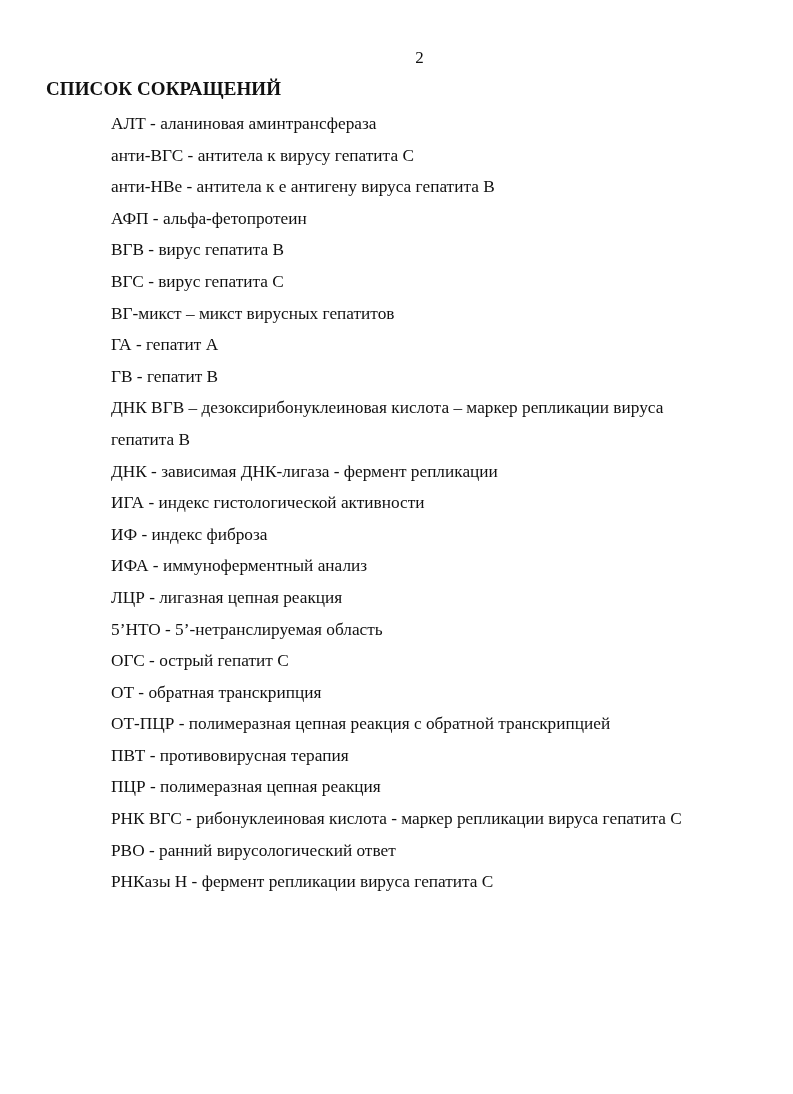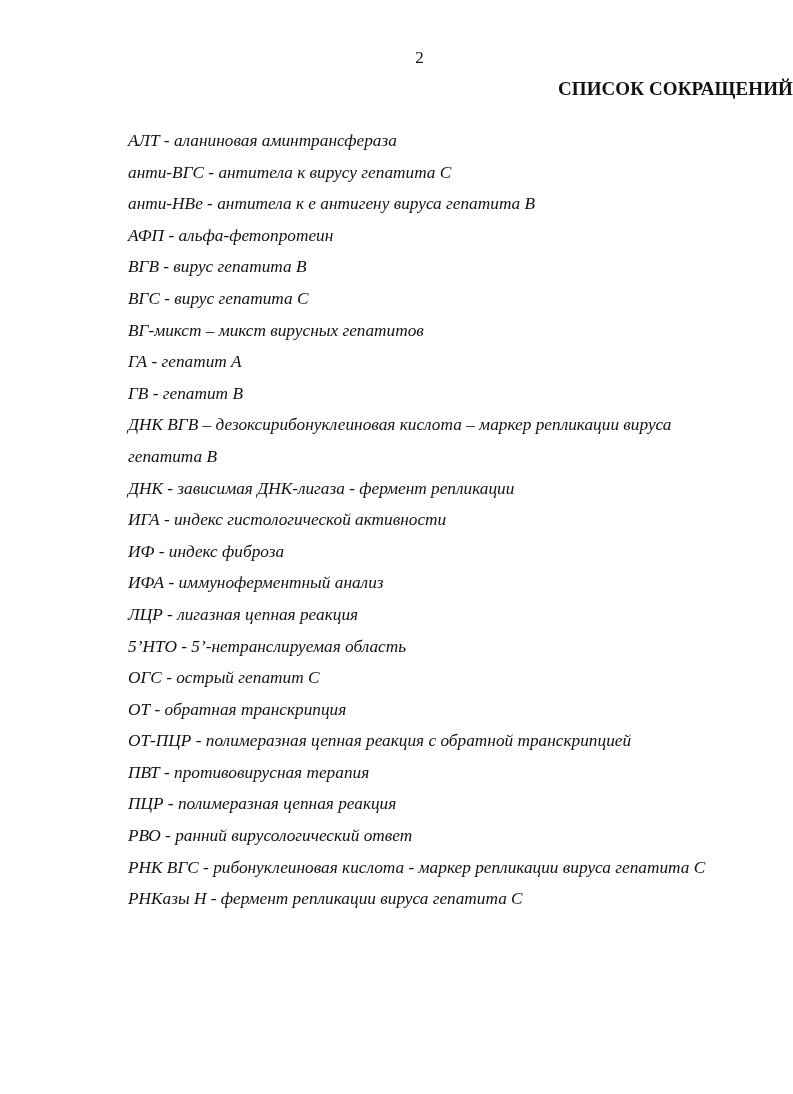--- a/index.html
+++ b/index.html
@@ -26,35 +26,34 @@
       font-size: 17px;
       line-height: 20px;
     }
     .title {
       position: absolute;
       top: 77px;
       left: 0;
       width: 793px;
       padding-left: 46px;
       box-sizing: border-box;
-      text-align: right;
+      text-align: left;
       font-size: 19px;
       font-weight: bold;
       line-height: 24px;
       letter-spacing: 0.1px;
     }
     .list {
       position: absolute;
       top: 108px;
       left: 111px;
       width: 640px;
-      margin: 17px;
+      margin: 0;
       padding: 0;
       list-style: none;
-      font-style: italic;
     }
     .list li {
       font-size: 17.3px;
       line-height: 31.6px;
       height: 31.6px;
       white-space: nowrap;
     }
   </style>
 </head>
 <body>
@@ -79,17 +78,17 @@
     <li>ИГА - индекс гистологической активности</li>
     <li>ИФ - индекс фиброза</li>
     <li>ИФА - иммуноферментный анализ</li>
     <li>ЛЦР - лигазная цепная реакция</li>
     <li>5’НТО - 5’-нетранслируемая область</li>
     <li>ОГС - острый гепатит С</li>
     <li>ОТ - обратная транскрипция</li>
     <li>ОТ-ПЦР - полимеразная цепная реакция с обратной транскрипцией</li>
     <li>ПВТ - противовирусная терапия</li>
     <li>ПЦР - полимеразная цепная реакция</li>
+    <li>РНК ВГС - рибонуклеиновая кислота - маркер репликации вируса гепатита С</li>
     <li>РВО - ранний вирусологический ответ</li>
-    <li>РНК ВГС - рибонуклеиновая кислота - маркер репликации вируса гепатита С</li>
     <li>РНКазы Н - фермент репликации вируса гепатита С</li>
   </ul>
 </div>
 
 </body></html>

